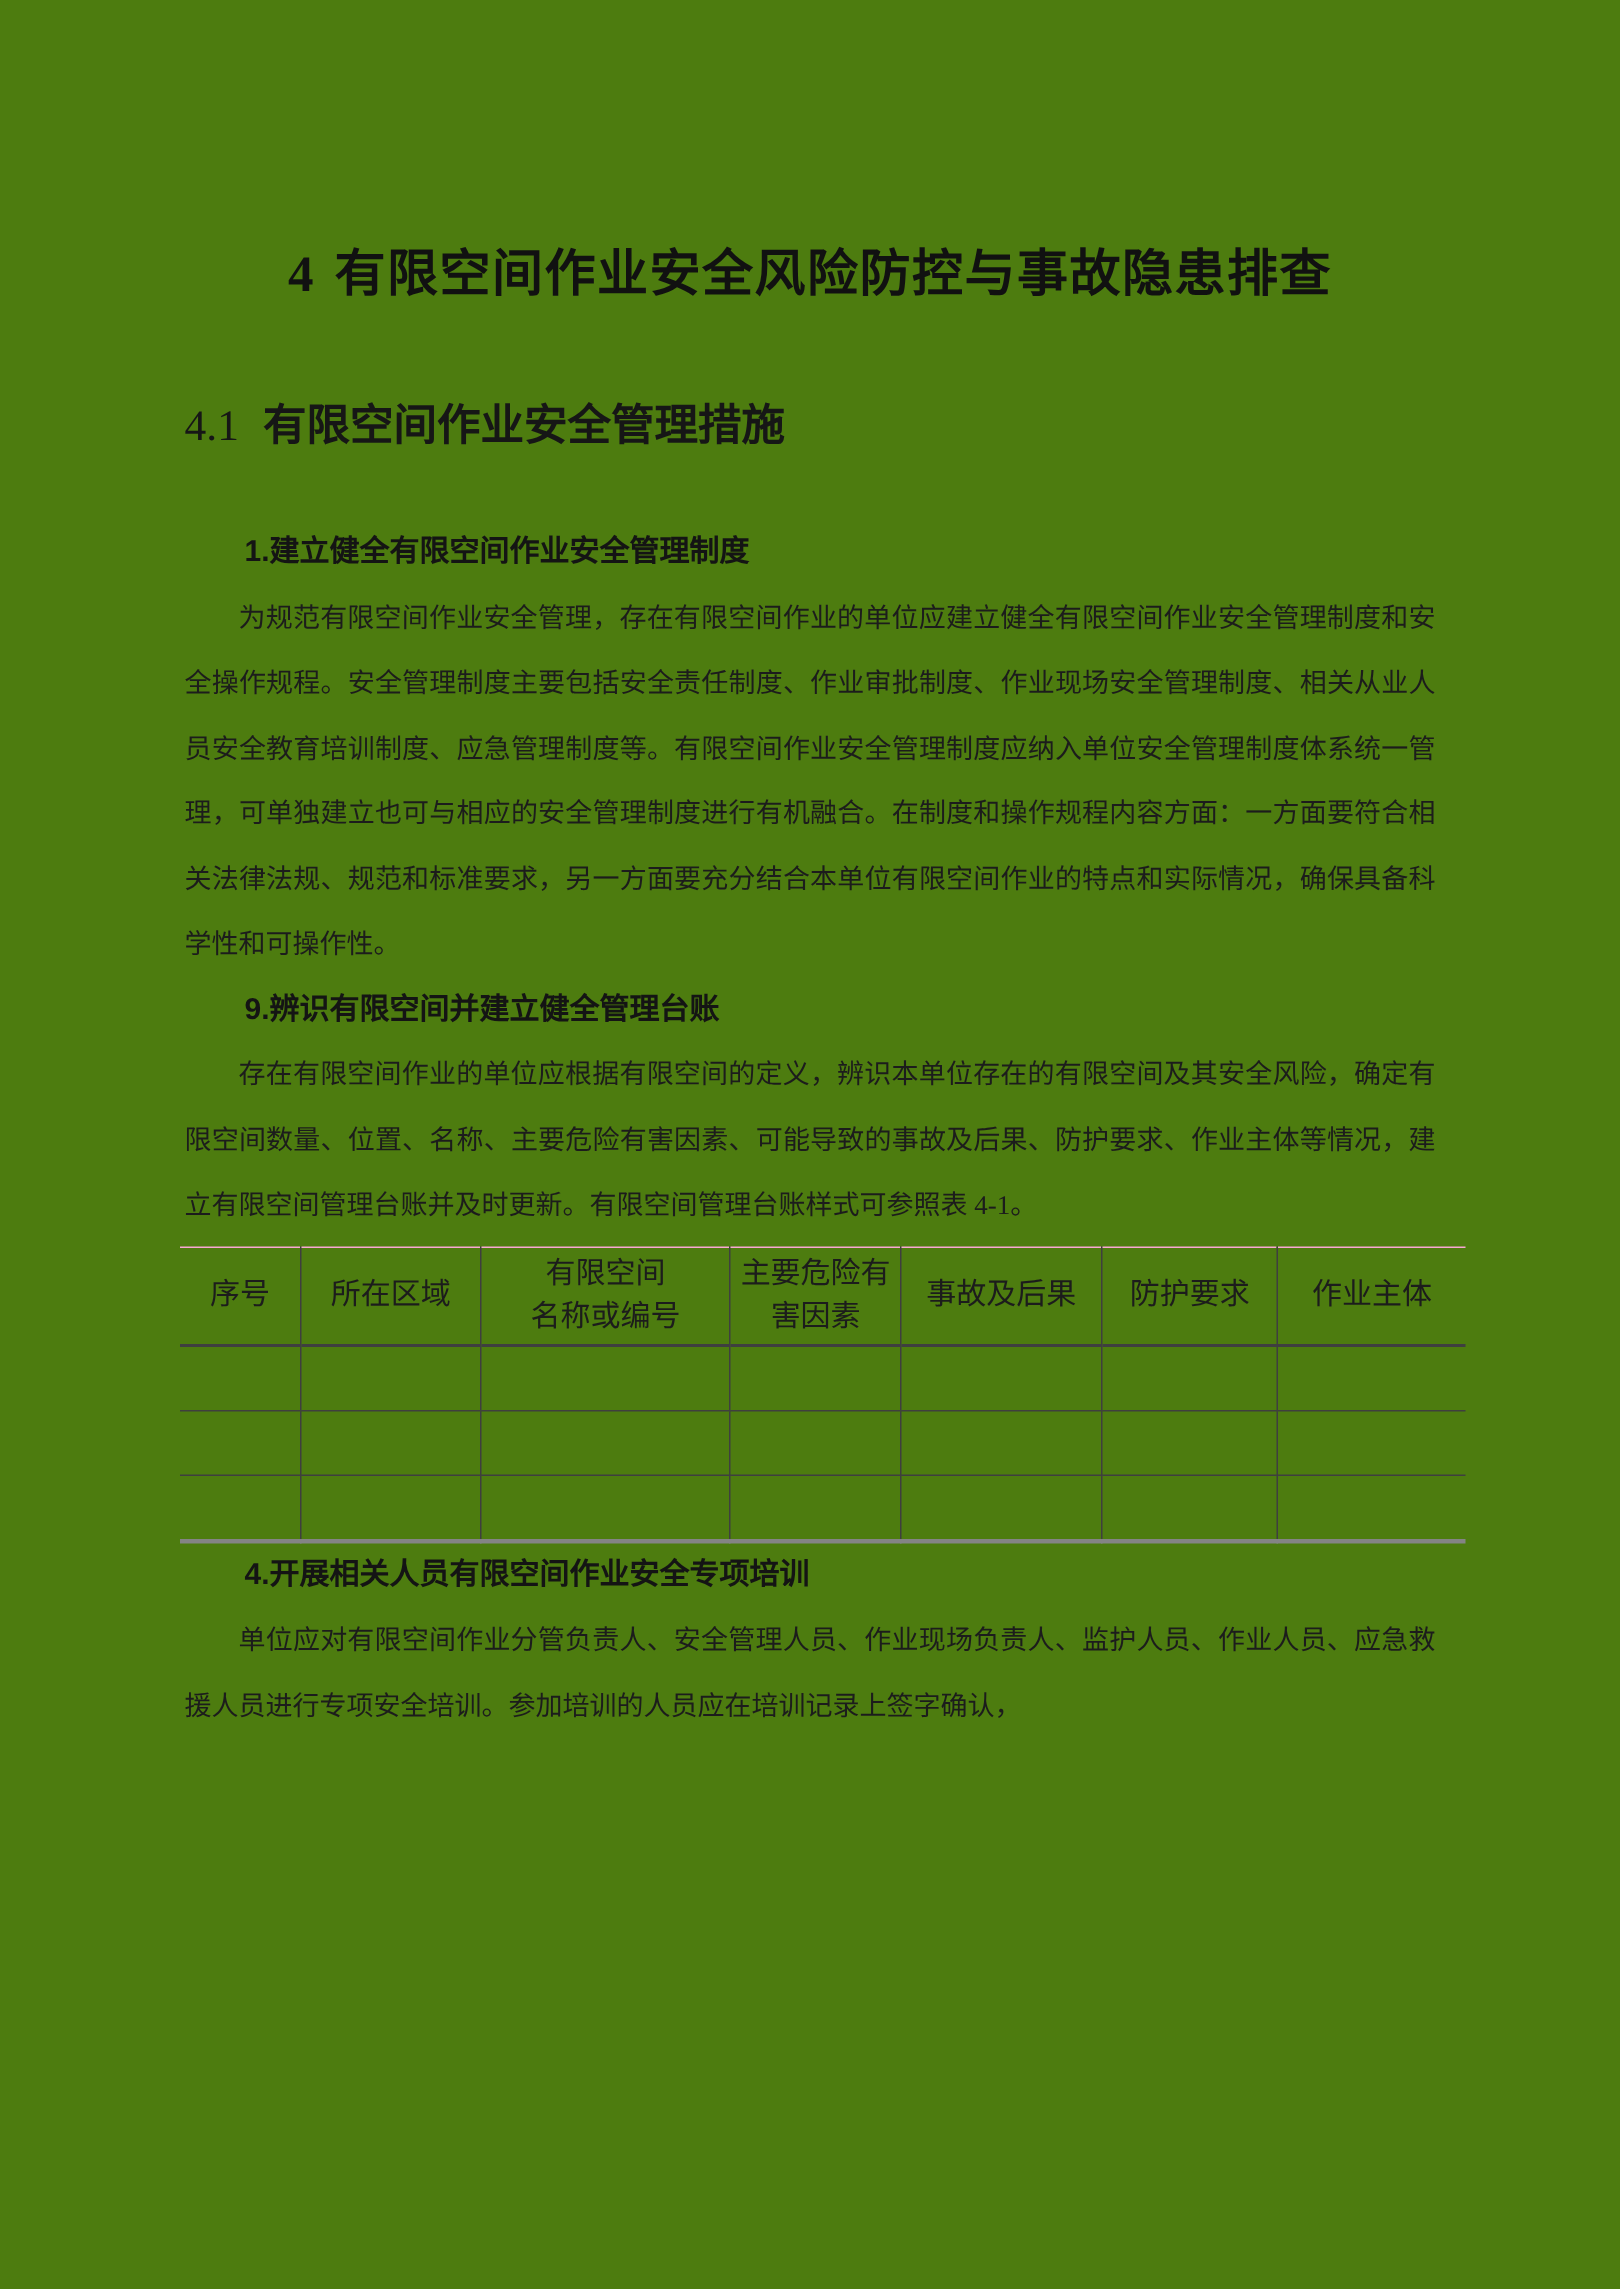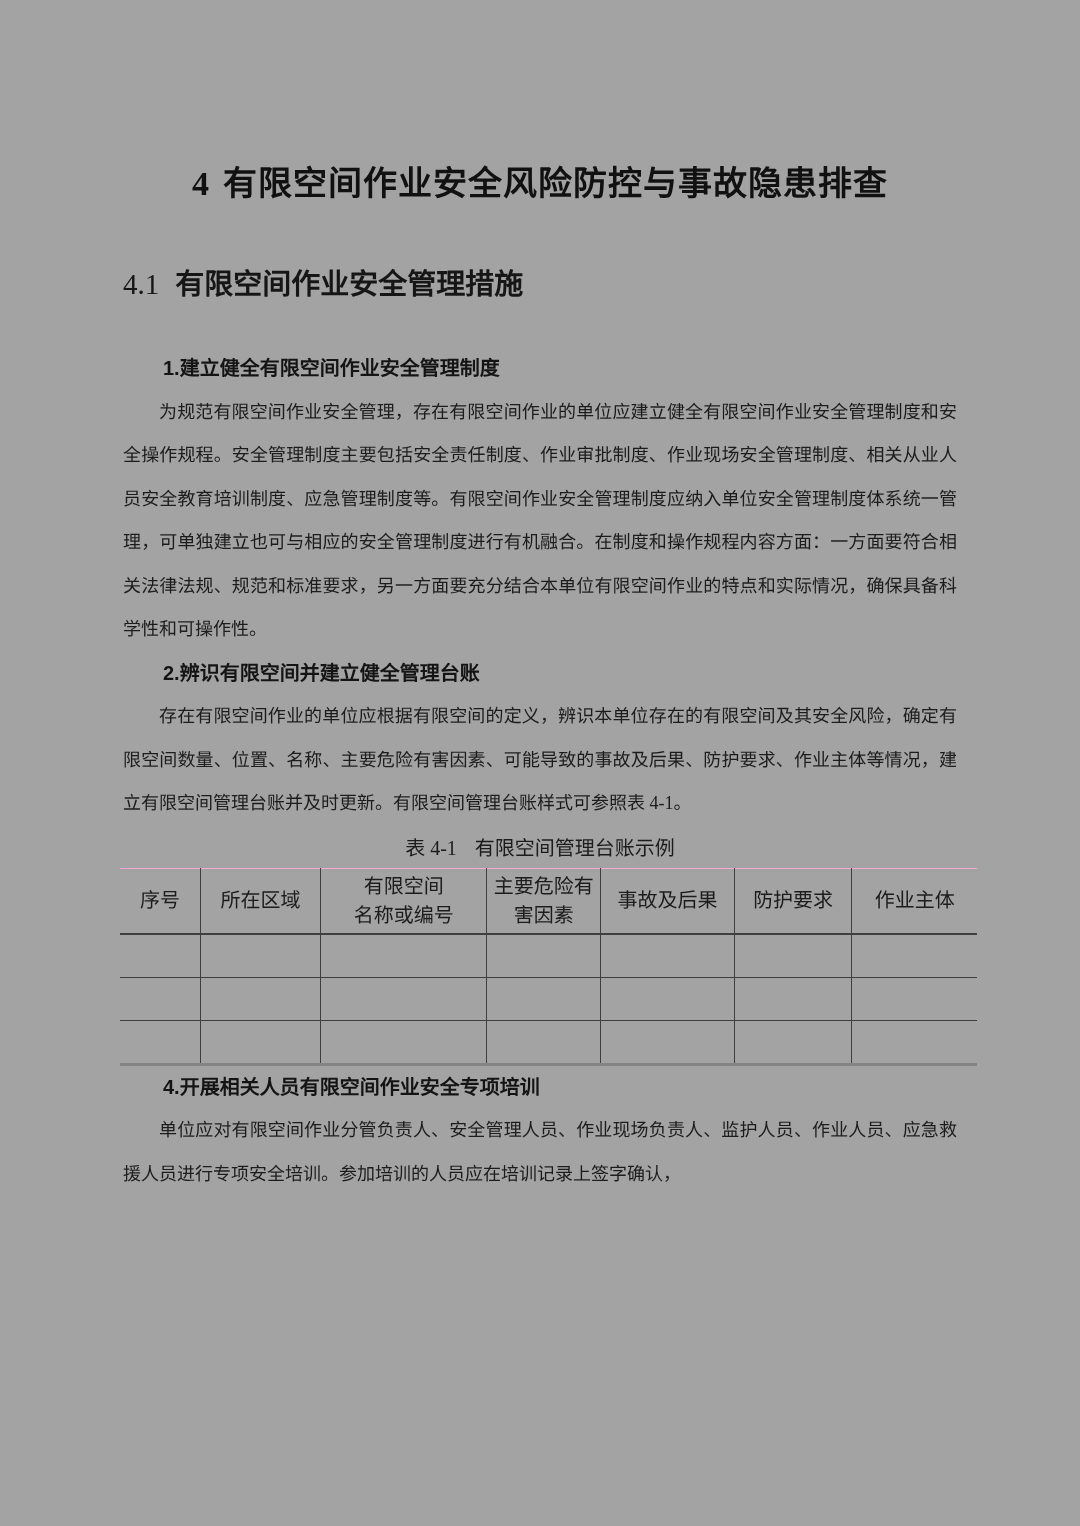--- a/index.html
+++ b/index.html
@@ -1,20 +1,20 @@
 <!DOCTYPE html>
 <html lang="zh-CN"><head>
 <meta charset="utf-8">
 <style>
   html, body { margin: 0; padding: 0; background: #e9e9e9; }
   .page {
     position: relative;
     width: 1080px; height: 1526px;
     margin: 0 auto;
-    background: #a3a3a3;
+    background: #4d7c0f;
     color: #1c1c1c;
     font-family: "Liberation Serif", serif;
     overflow: hidden;
   }
   .content { padding: 0 123px; }
 
   .doc-title {
     margin: 0; padding-top: 160px;
     text-align: center;
     font-family: "Liberation Sans", sans-serif;
@@ -123,24 +123,23 @@
 <div class="page">
   <div class="content">
 
     <h1 class="doc-title"><span class="num">4</span><span>有限空间作业安全风险防控与事故隐患排查</span></h1>
 
     <h2 class="section-title"><span class="num">4.1</span><span>有限空间作业安全管理措施</span></h2>
 
     <h3 class="sub-heading first">1.建立健全有限空间作业安全管理制度</h3>
     <p class="body-para">为规范有限空间作业安全管理，存在有限空间作业的单位应建立健全有限空间作业安全管理制度和安全操作规程。安全管理制度主要包括安全责任制度、作业审批制度、作业现场安全管理制度、相关从业人员安全教育培训制度、应急管理制度等。有限空间作业安全管理制度应纳入单位安全管理制度体系统一管理，可单独建立也可与相应的安全管理制度进行有机融合。在制度和操作规程内容方面：一方面要符合相关法律法规、规范和标准要求，另一方面要充分结合本单位有限空间作业的特点和实际情况，确保具备科学性和可操作性。</p>
 
-    <h3 class="sub-heading">2.辨识有限空间并建立健全管理台账</h3>
+    <h3 class="sub-heading">9.辨识有限空间并建立健全管理台账</h3>
     <p class="body-para">存在有限空间作业的单位应根据有限空间的定义，辨识本单位存在的有限空间及其安全风险，确定有限空间数量、位置、名称、主要危险有害因素、可能导致的事故及后果、防护要求、作业主体等情况，建立有限空间管理台账并及时更新。有限空间管理台账样式可参照表 4-1。</p>
 
-    <div class="table-caption"><span class="cap-label">表 4-1</span><span>有限空间管理台账示例</span></div>
 
     <table class="ledger">
       <colgroup>
         <col style="width:9.4%">
         <col style="width:14.0%">
         <col style="width:19.4%">
         <col style="width:13.3%">
         <col style="width:15.6%">
         <col style="width:13.7%">
         <col style="width:14.6%">

